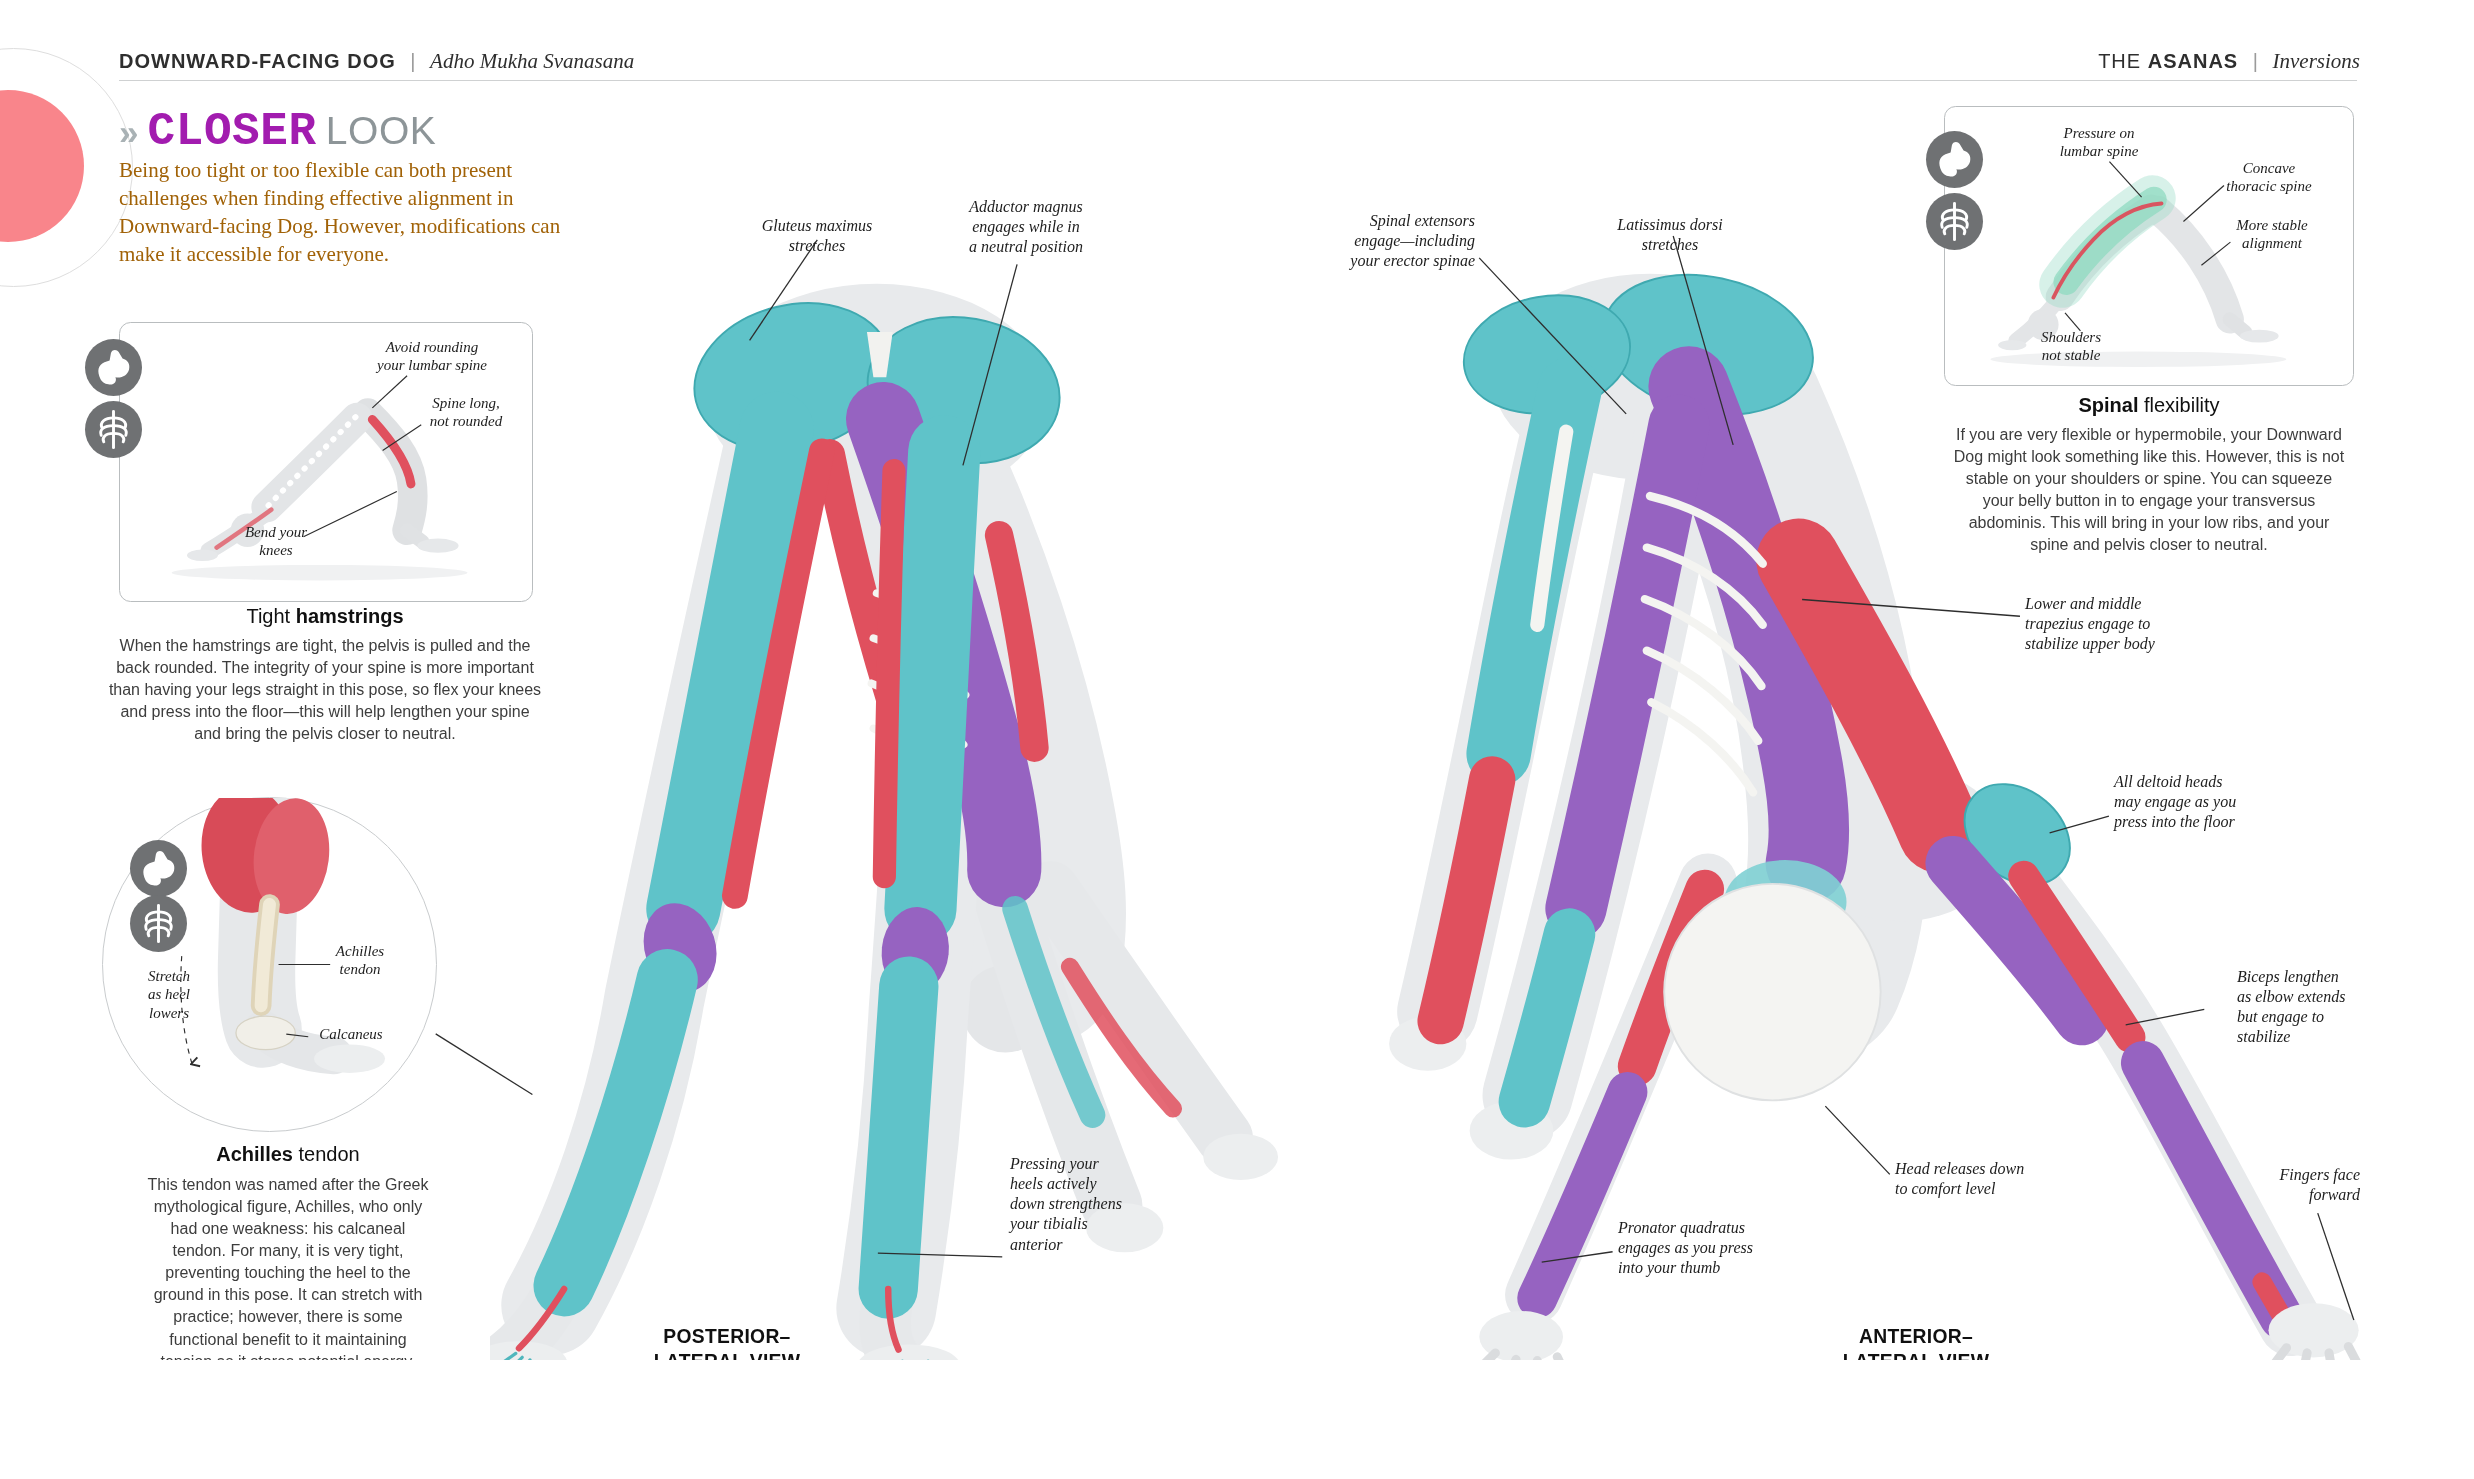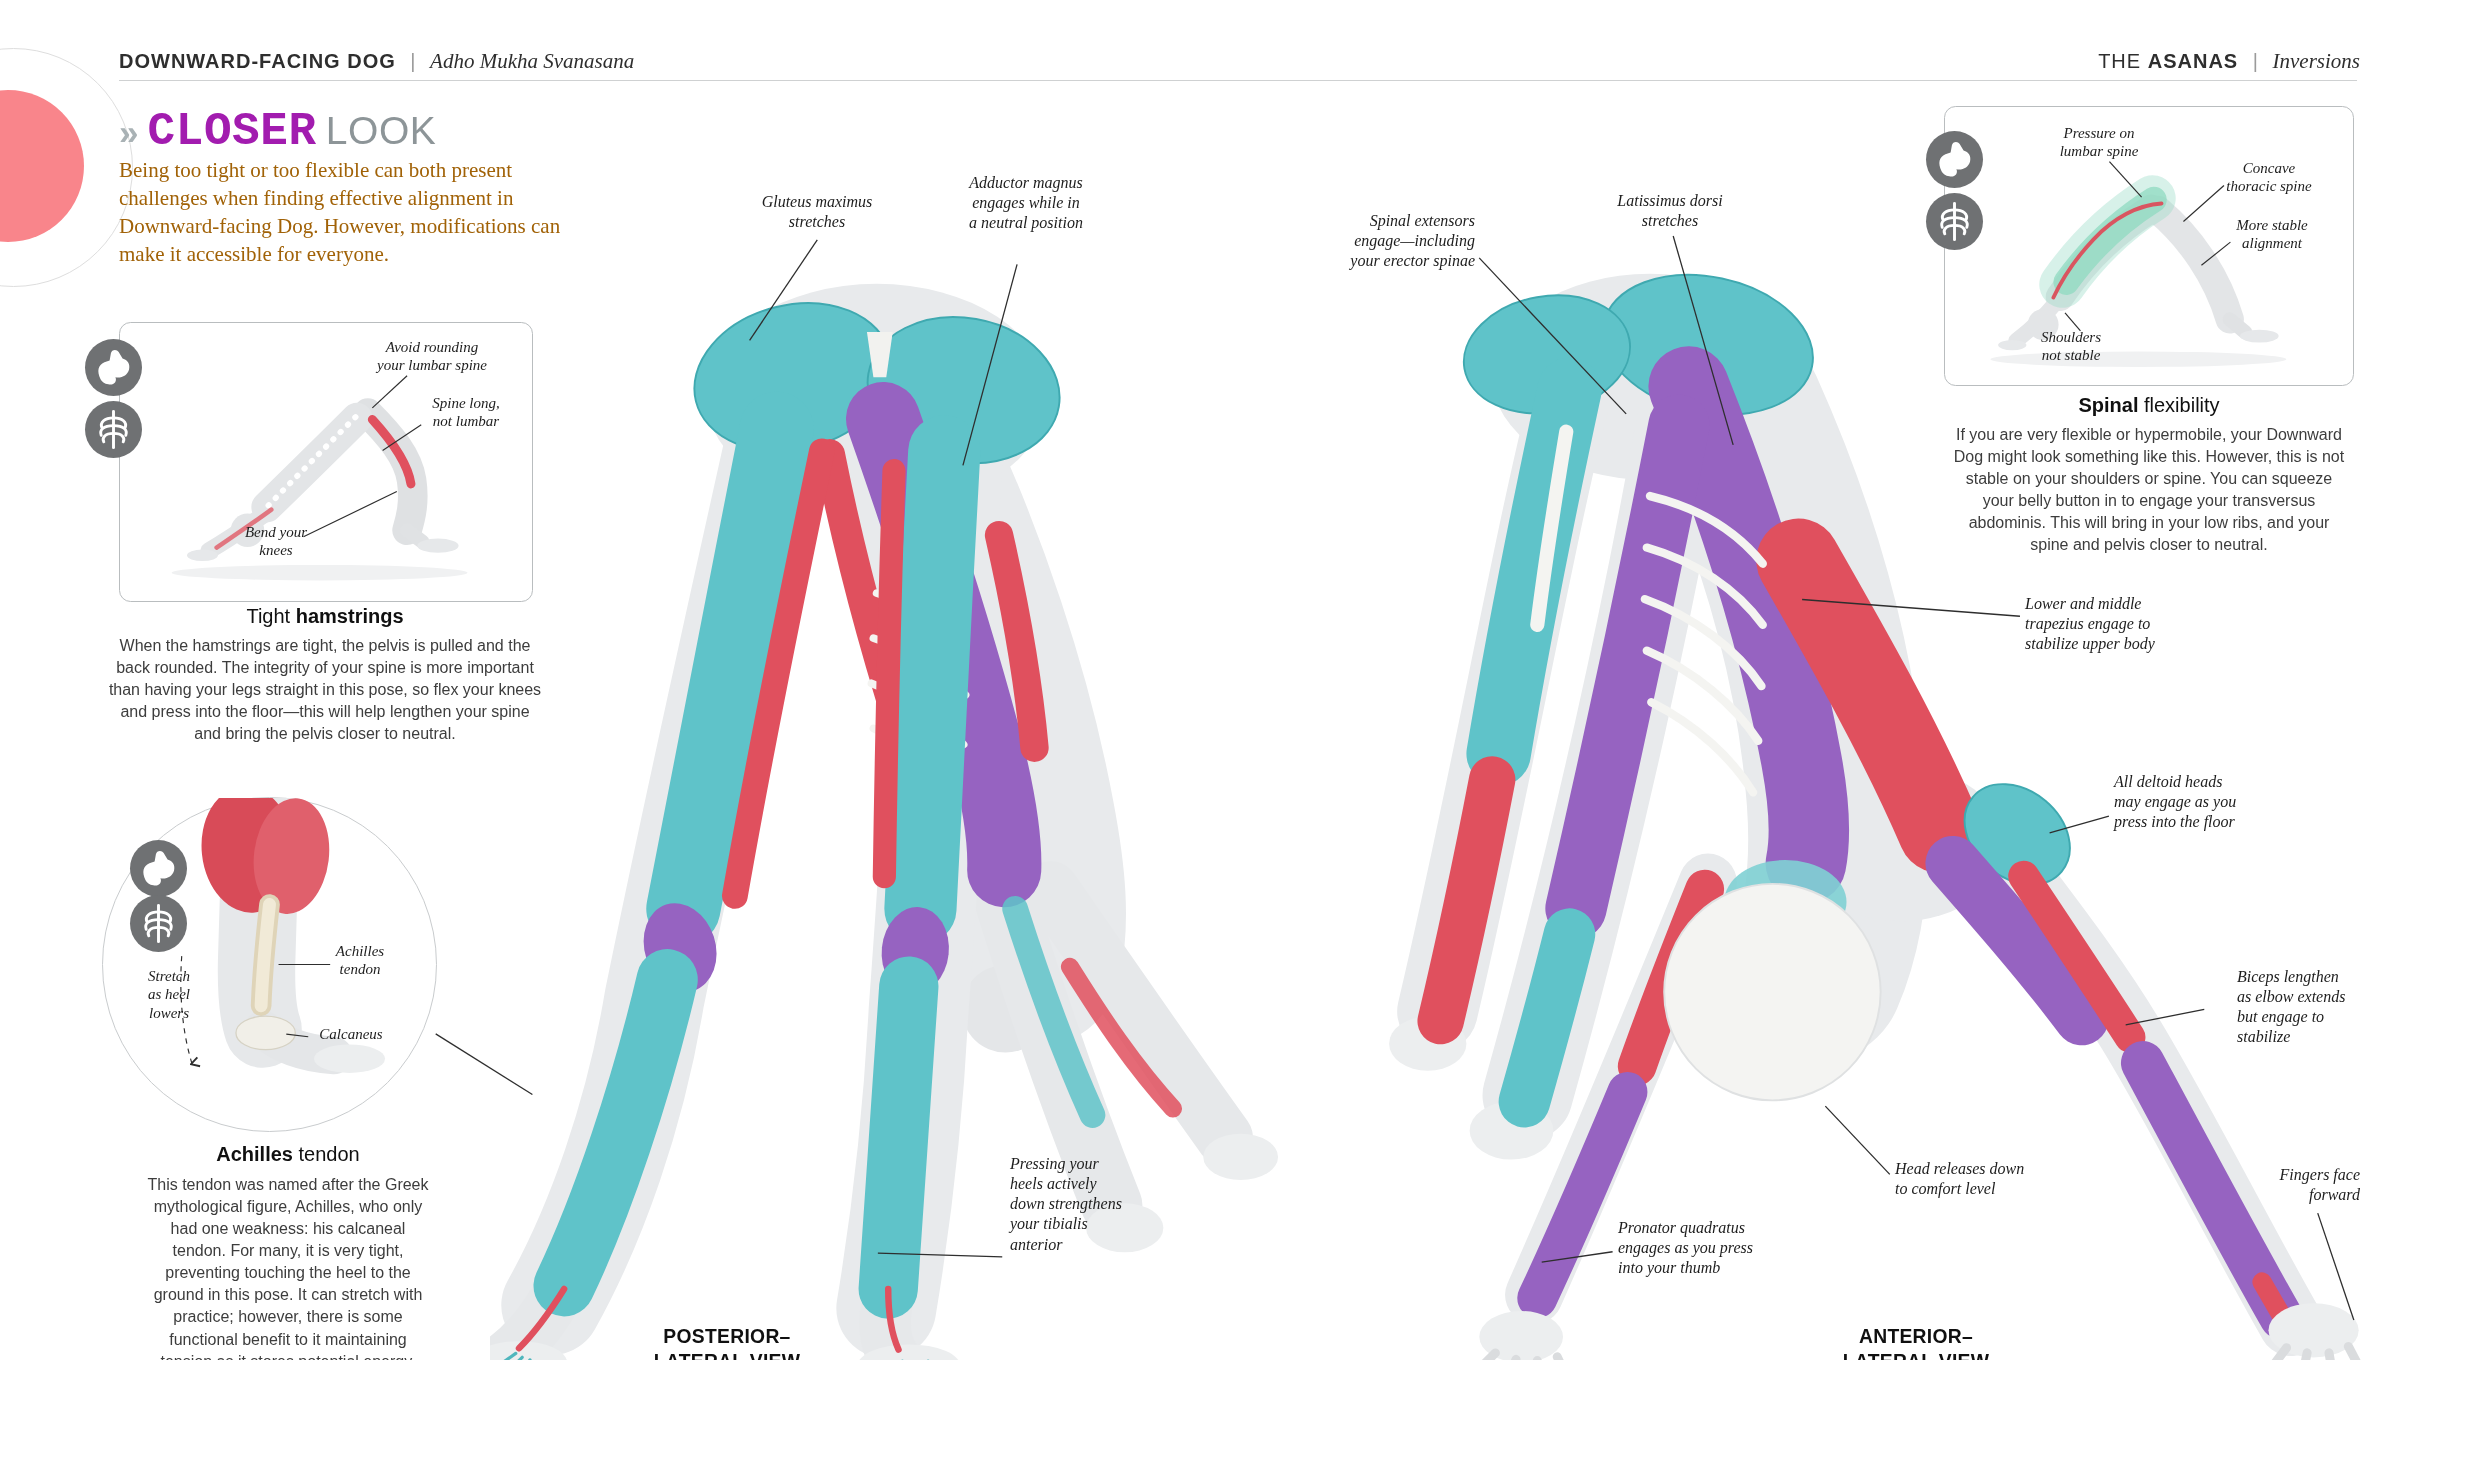--- a/index.html
+++ b/index.html
@@ -19,21 +19,21 @@
   .cl-light{font-weight:400;font-size:39px;color:#8d9598;margin-left:9px;letter-spacing:0.6px;}
   .intro{position:absolute;left:119px;top:156px;width:470px;
          font-family:"Liberation Serif",serif;font-size:21px;line-height:1.34;color:#a16207;}
   
   .infobox{position:absolute;border:1.3px solid #b9bdbf;border-radius:11.6px;background:#fff;}
   .badge{position:absolute;width:57px;height:57px;border-radius:50%;background:#6f7173;
          display:flex;align-items:center;justify-content:center;z-index:6;}
   
   .ann{position:absolute;font-family:"Liberation Serif",serif;font-style:italic;
        font-size:16px;line-height:1.26;color:#1d1d1d;white-space:pre-line;z-index:5;}
-  .ann.center{transform:translateX(-50%);text-align:center;}
+  .ann.center{transform:translateX(-50%);text-align:center;margin-top:24px;}
   .ann.rt{text-align:right;}
   .boxlabel{position:absolute;font-family:"Liberation Serif",serif;font-style:italic;
        font-size:15px;line-height:1.22;color:#1d1d1d;white-space:pre-line;
        transform:translate(-50%,-50%);text-align:center;z-index:5;}
   .cap{position:absolute;transform:translateX(-50%);text-align:center;white-space:nowrap;
        font-size:20px;font-weight:400;color:#101010;z-index:5;}
   .cap b{font-weight:700;}
   .body-text{position:absolute;transform:translateX(-50%);text-align:center;
        font-size:16px;line-height:1.38;color:#3d3d3d;z-index:5;}
   .viewlabel{position:absolute;transform:translateX(-50%);text-align:center;white-space:pre-line;
@@ -108,21 +108,21 @@
         <path d="M44,38 C28,38 22,45 25,53"></path>
           <path d="M44,38 C60,38 66,45 63,53"></path>
         <path d="M44,50 C30,50 26,57 29,63"></path>
           <path d="M44,50 C58,50 62,57 59,63"></path>
       </g>
     </svg>
   </div>
   <div class="boxlabel" style="left:432px;top:356px;">Avoid rounding
 your lumbar spine</div>
   <div class="boxlabel" style="left:466px;top:412px;">Spine long,
-not lumbar</div>
+not rounded</div>
   <div class="boxlabel" style="left:276px;top:541px;">Bend your
 knees</div>
   <div class="cap" style="left:325px;top:605px;">
     <span>Tight </span><b>hamstrings</b>
   </div>
   <div class="body-text" style="left:325px;top:635px;width:438px;">When the hamstrings are tight, the pelvis is pulled and the back rounded. The integrity of your spine is more important than having your legs straight in this pose, so flex your knees and press into the floor—this will help lengthen your spine and bring the pelvis closer to neutral.</div>
 
   <div class="abs" style="left:102px;top:797px;width:333px;height:333px;border:1.3px solid #c9ccce;border-radius:50%;background:#fff;z-index:2;">
     <svg width="333" height="333" viewBox="0 0 516 516">
       <g fill="none" stroke-linecap="round">

